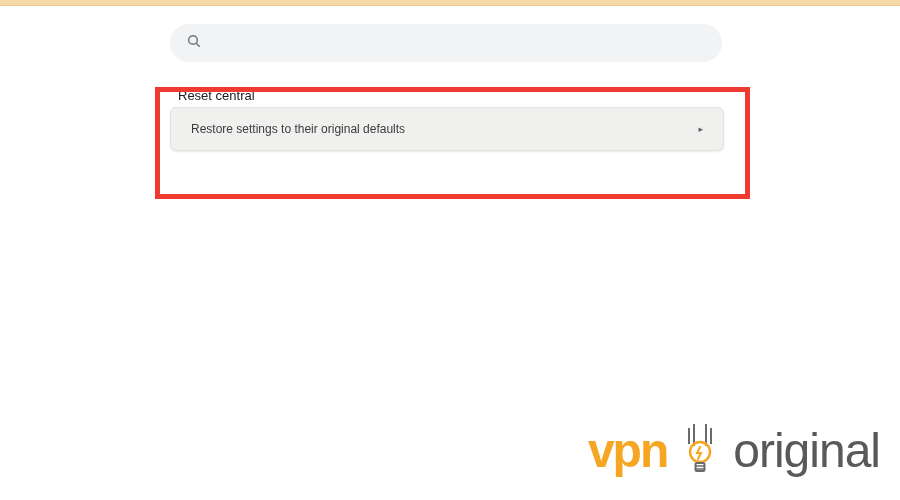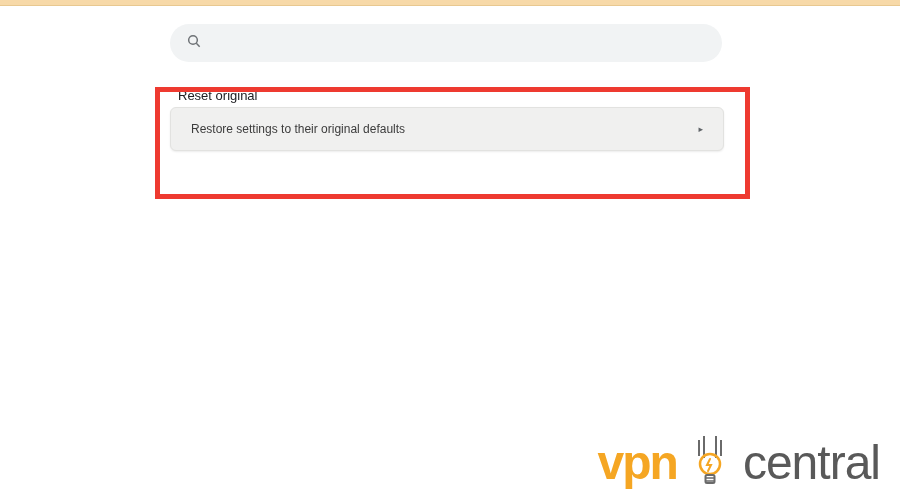--- a/index.html
+++ b/index.html
@@ -86,21 +86,21 @@
       color: #3c3c3c;
       flex: 1;
     }
     .chevron {
       color: #5f6368;
       font-size: 9px;
     }
     .watermark {
       position: absolute;
       right: 20px;
-      bottom: 10px;
+      bottom: 22px;
       display: flex;
       align-items: center;
       gap: 14px;
     }
     .wm-vpn {
       font-family: Arial, sans-serif;
       font-weight: 700;
       font-size: 48px;
       color: #f5a623;
       letter-spacing: -2px;
@@ -127,21 +127,21 @@
   <div class="search-box">
     <span>
       <svg width="16" height="16" viewBox="0 0 24 24" fill="none" stroke="#6e7276" stroke-width="2.2">
         <circle cx="10.5" cy="10.5" r="6.5"></circle>
         <line x1="15.5" y1="15.5" x2="20.5" y2="20.5"></line>
       </svg>
     </span>
   </div>
 </div>
 
-<div class="section-heading">Reset original</div>
+<div class="section-heading">Reset central</div>
 
 <div class="option-card">
   <span class="option-label">Restore settings to their original defaults</span>
   <span class="chevron">▸</span>
 </div>
 
 <div class="highlight-box"></div>
 
 <div class="watermark">
   <span class="wm-vpn">vpn</span>
@@ -151,14 +151,14 @@
       <line x1="11" y1="2" x2="11" y2="24" stroke="#6a6a6a" stroke-width="2"></line>
       <line x1="23" y1="2" x2="23" y2="24" stroke="#6a6a6a" stroke-width="2"></line>
       <line x1="28" y1="6" x2="28" y2="22" stroke="#6a6a6a" stroke-width="2"></line>
       <circle cx="17" cy="30" r="10" fill="none" stroke="#f5a623" stroke-width="2.5"></circle>
       <path d="M17 25 L14 31 L18 31 L15 37" fill="none" stroke="#f5a623" stroke-width="2" stroke-linecap="round"></path>
       <rect x="12.5" y="41" width="9" height="8" rx="1.5" fill="none" stroke="#6a6a6a" stroke-width="2"></rect>
       <line x1="13" y1="44" x2="21" y2="44" stroke="#6a6a6a" stroke-width="1.5"></line>
       <line x1="13" y1="47" x2="21" y2="47" stroke="#6a6a6a" stroke-width="1.5"></line>
     </svg>
   </span>
-  <span class="wm-central">central</span>
+  <span class="wm-central">original</span>
 </div>
 
 </body></html>

